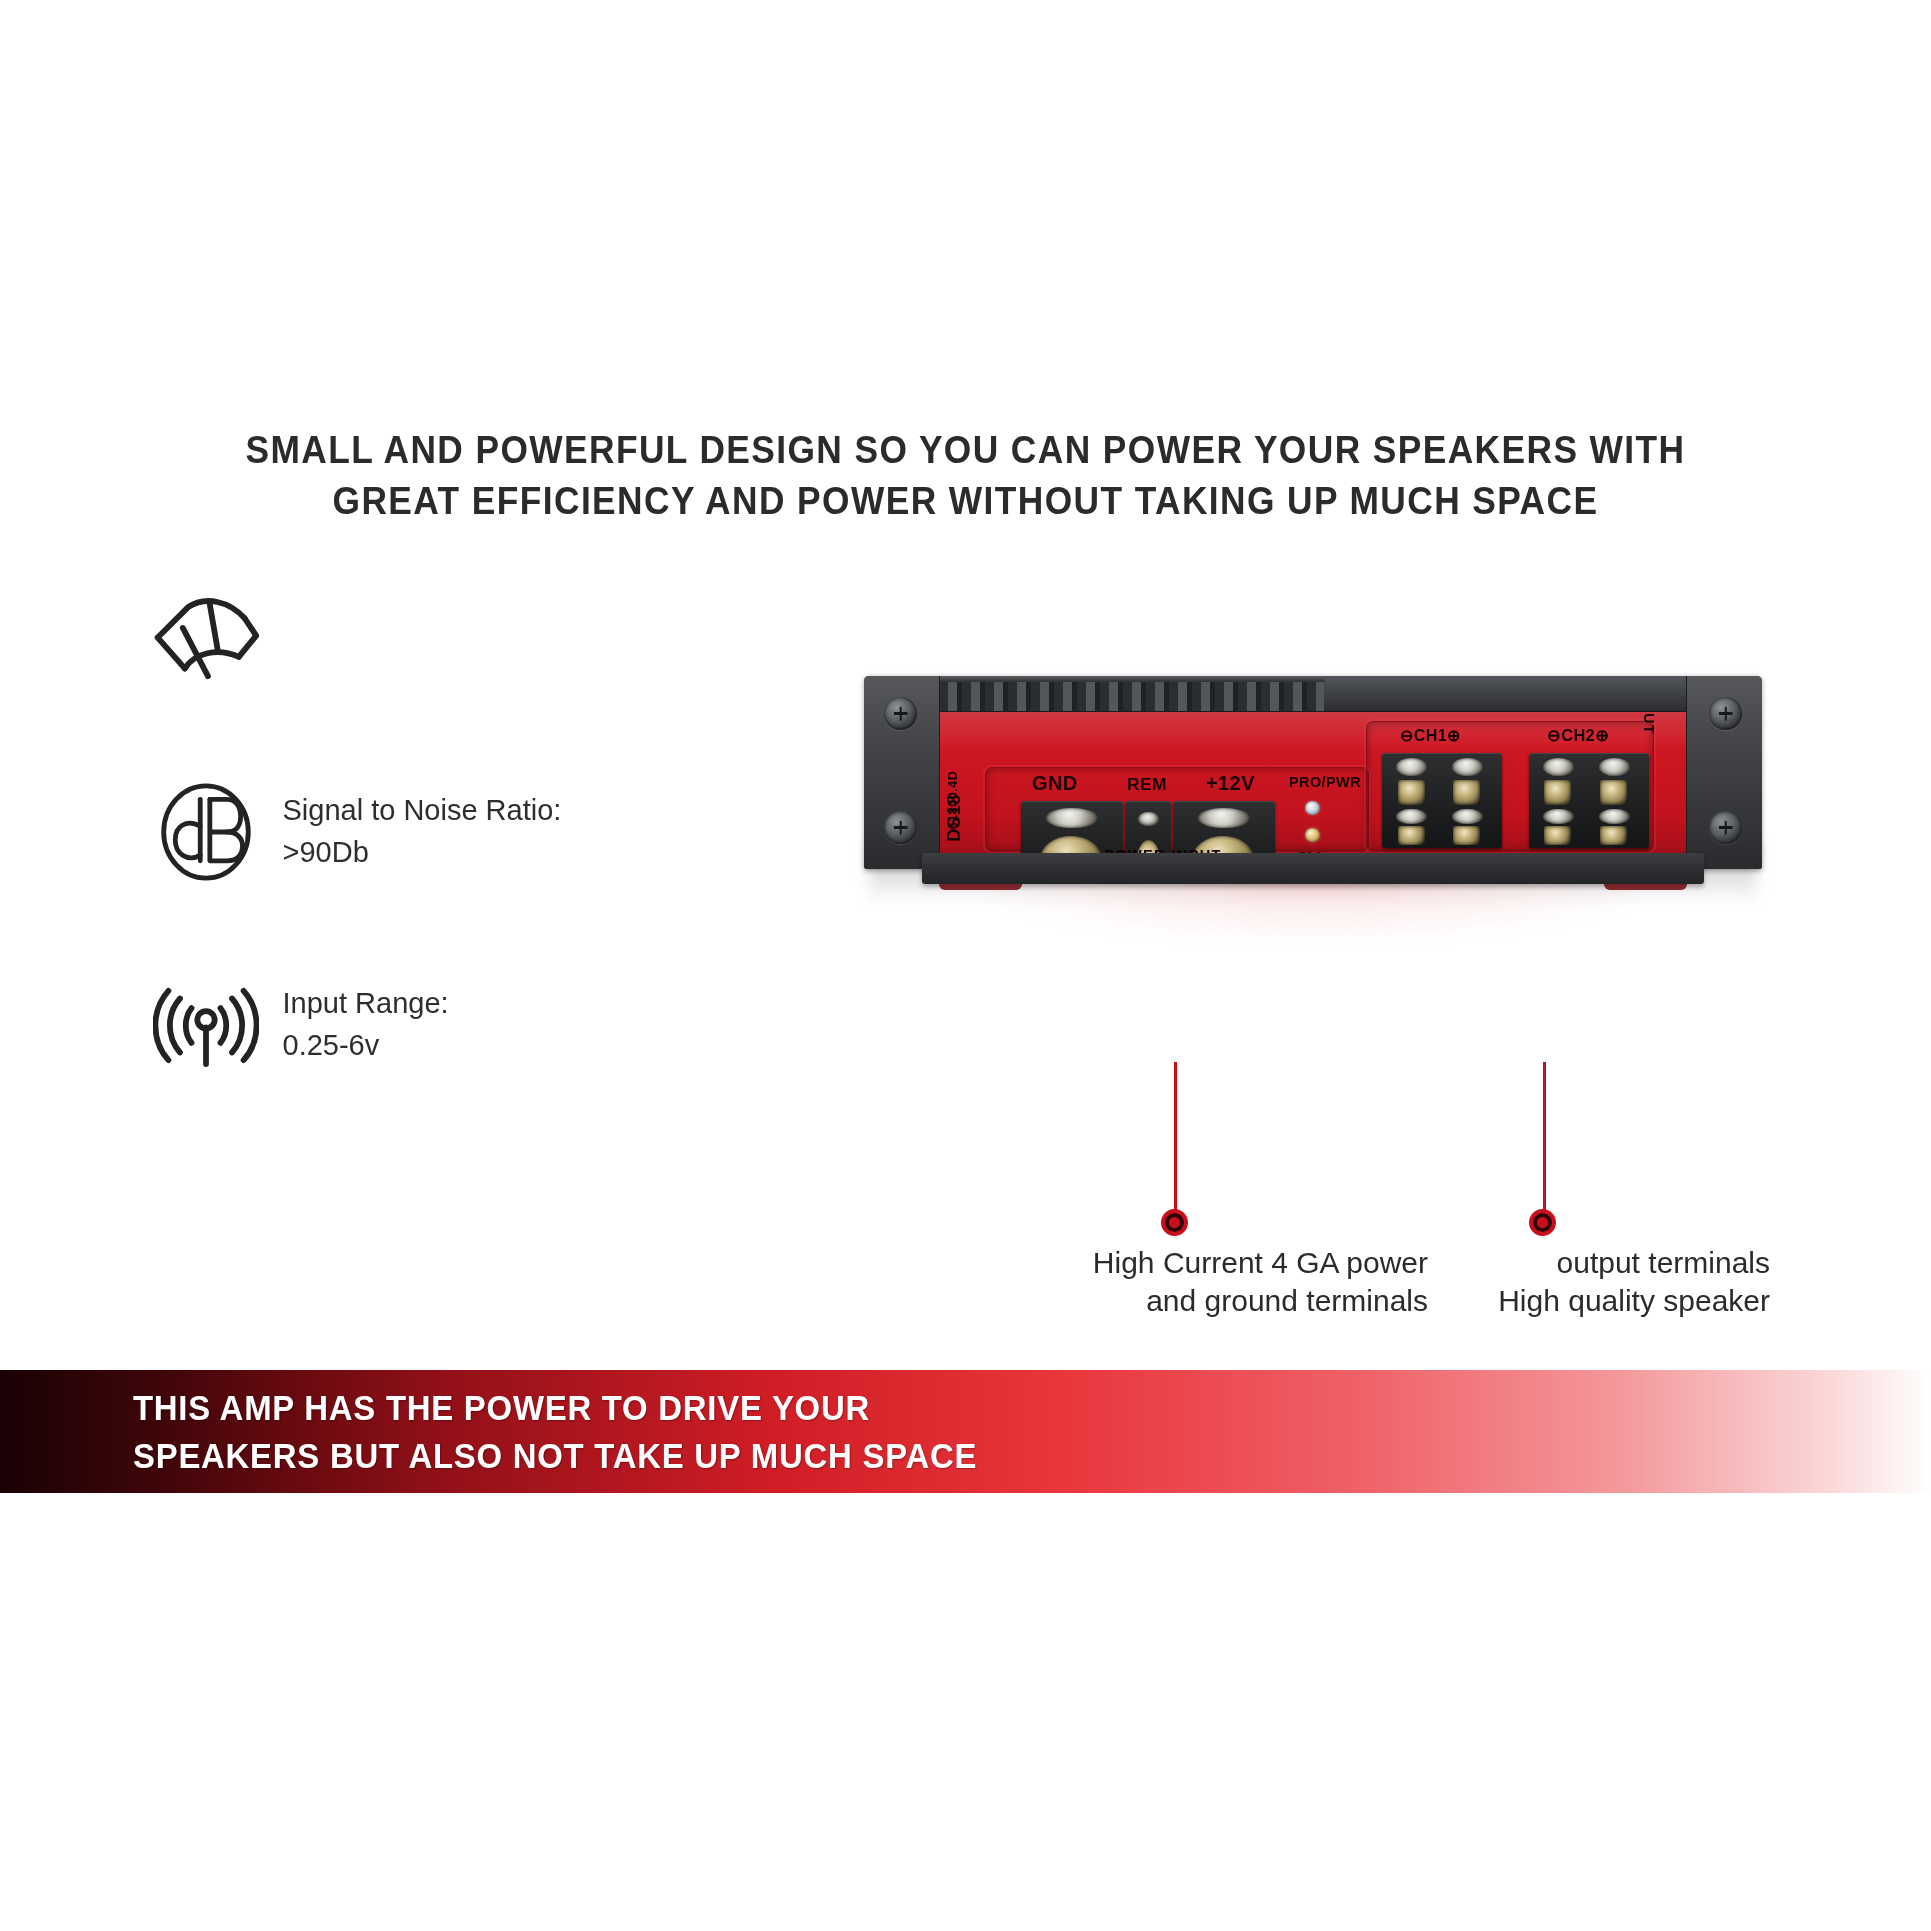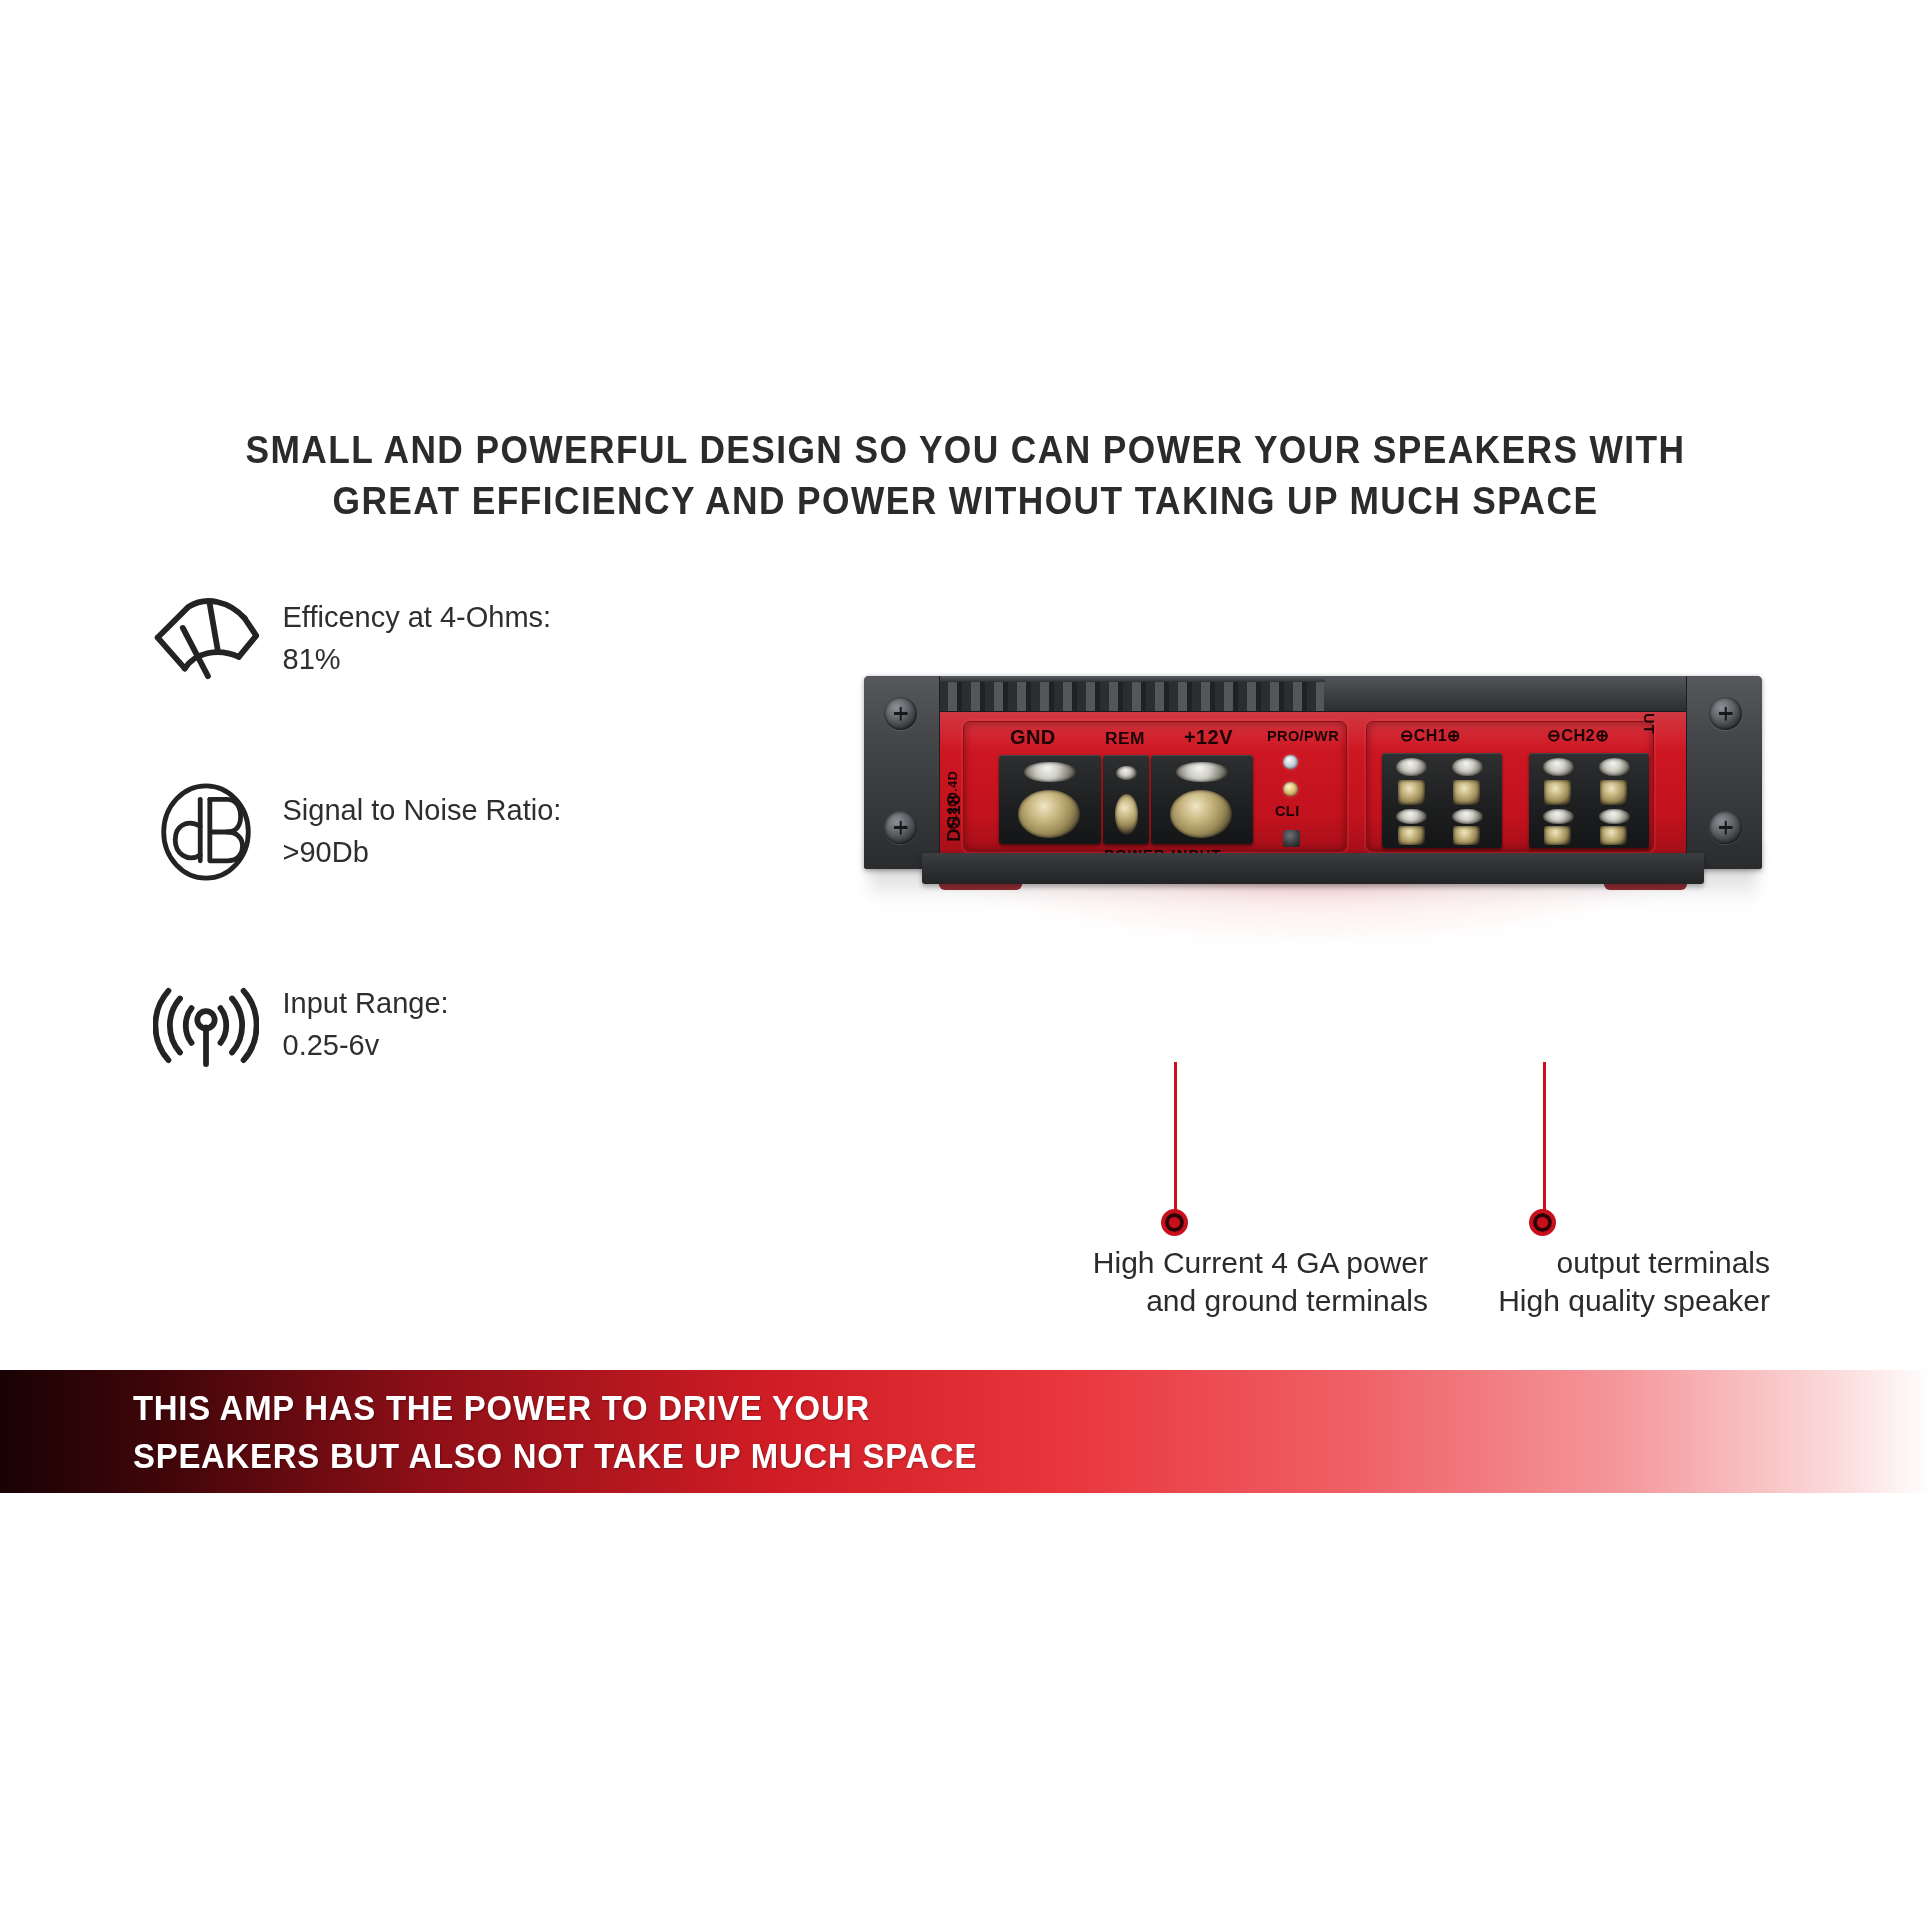--- a/index.html
+++ b/index.html
@@ -254,21 +254,21 @@
 
   
   .panel {
     position: absolute;
     top: 9.7px;
     bottom: 9.7px;
     border: 1.9px solid #8c0d14;
     border-radius: 6.8px;
     box-shadow: inset 0 0 8.7px rgba(0,0,0,0.4), 0 0 0 1.9px rgba(255,90,90,0.17);
   }
-  .panel.power { left: 24px; width: 382px; }
+  .panel.power { left: 46px; width: 382px; margin-top: 46px; }
   .panel.speaker { left: 427px; right: 33px; }
 
   .term-label {
     position: absolute;
     color: #1b0305;
     font-weight: bold;
     font-family: "Liberation Sans Narrow", "Liberation Sans", sans-serif;
     font-size: 20px;
     letter-spacing: 0.4px;
     white-space: nowrap;
@@ -422,24 +422,20 @@
       <svg width="112" height="93" viewBox="0 0 116 96">
         <g fill="none" stroke="#232323" stroke-width="6" stroke-linecap="round" stroke-linejoin="round">
           <path d="M8 46 L40 14 C58 3 82 8 98 26"></path>
           <path d="M8 46 L36 78"></path>
           <path d="M98 26 L110 44 L92 66"></path>
           <path d="M36 78 C46 62 70 56 92 66"></path>
           <path d="M62 12 L70 58"></path>
           <path d="M34 36 L60 86"></path>
         </g>
       </svg>
-    </div>
-    <div class="feature-text">
-      <span>Efficency at 4-Ohms:</span>
-      <span class="ft-value">81%</span>
     </div>
   </div>
 
   <div class="feature-row">
     <div class="feature-icon">
       <svg width="100" height="104" viewBox="0 0 104 108">
         <ellipse cx="52" cy="54" rx="44" ry="48" fill="none" stroke="#232323" stroke-width="5"></ellipse>
         <g fill="none" stroke="#232323" stroke-width="5" stroke-linecap="round" stroke-linejoin="round">
           <path d="M46 20 L46 84"></path>
           <path d="M46 48 C32 40 20 48 20 62 C20 76 32 86 46 78"></path>

